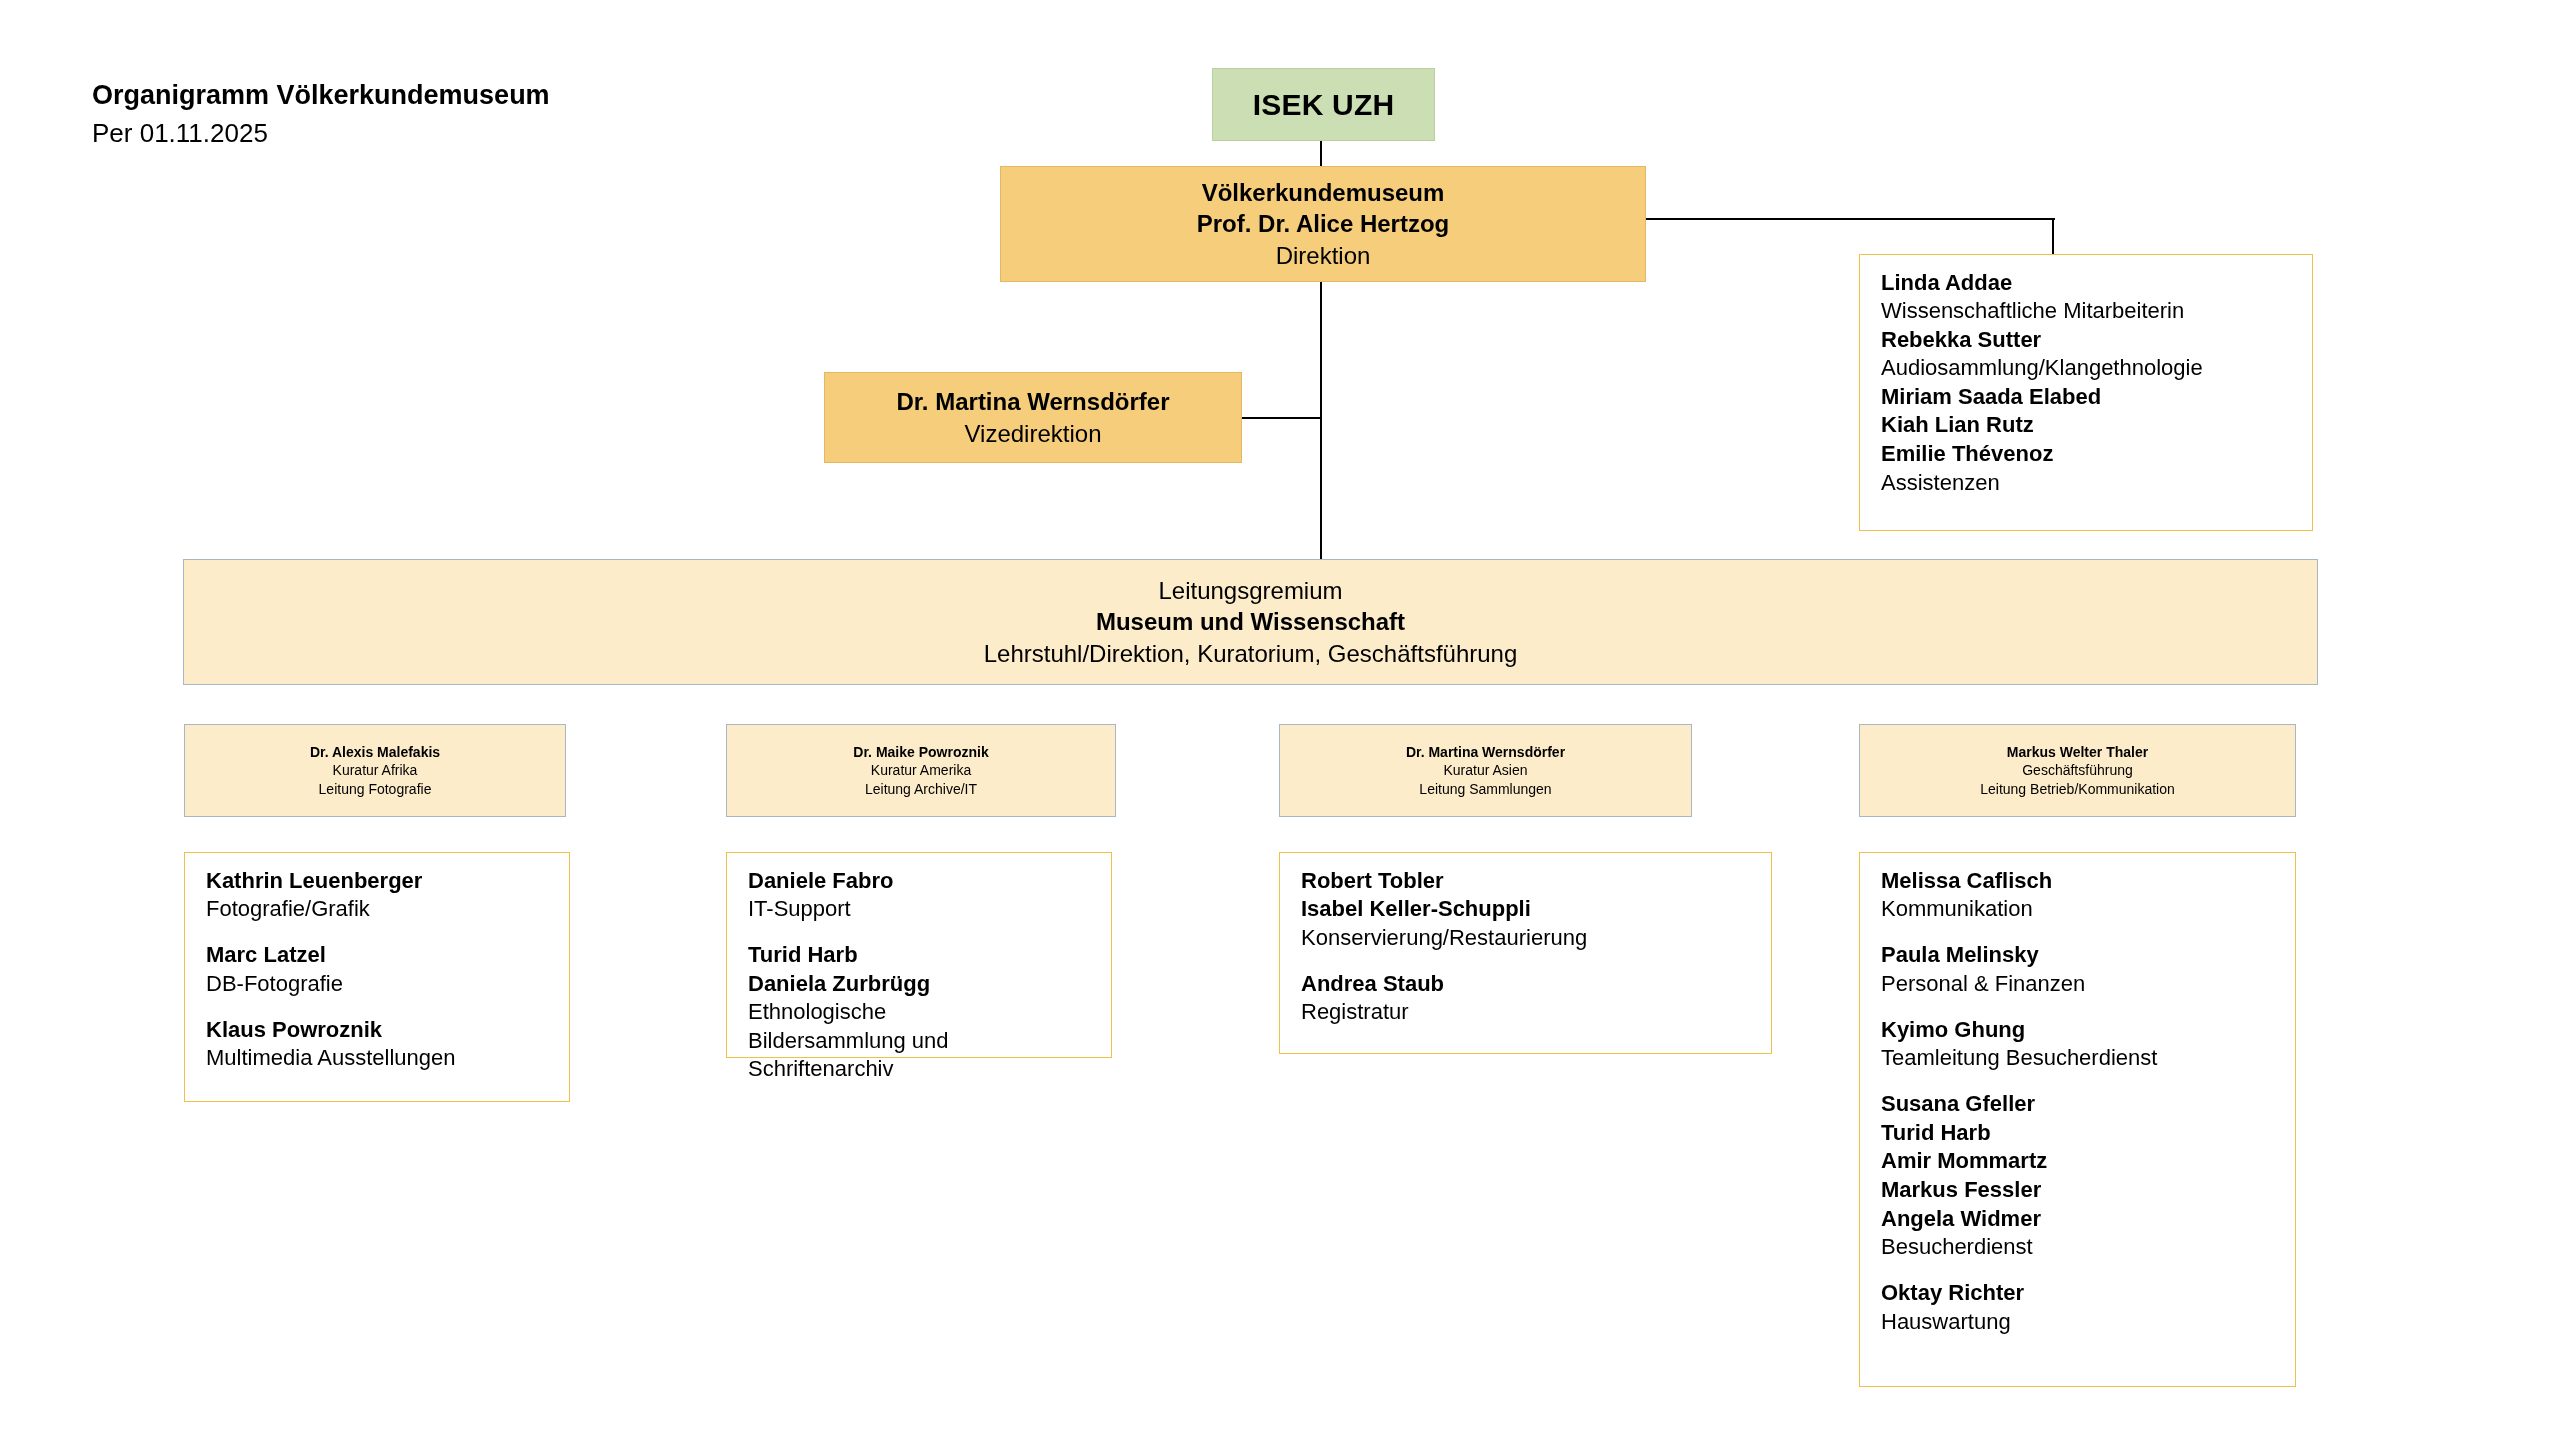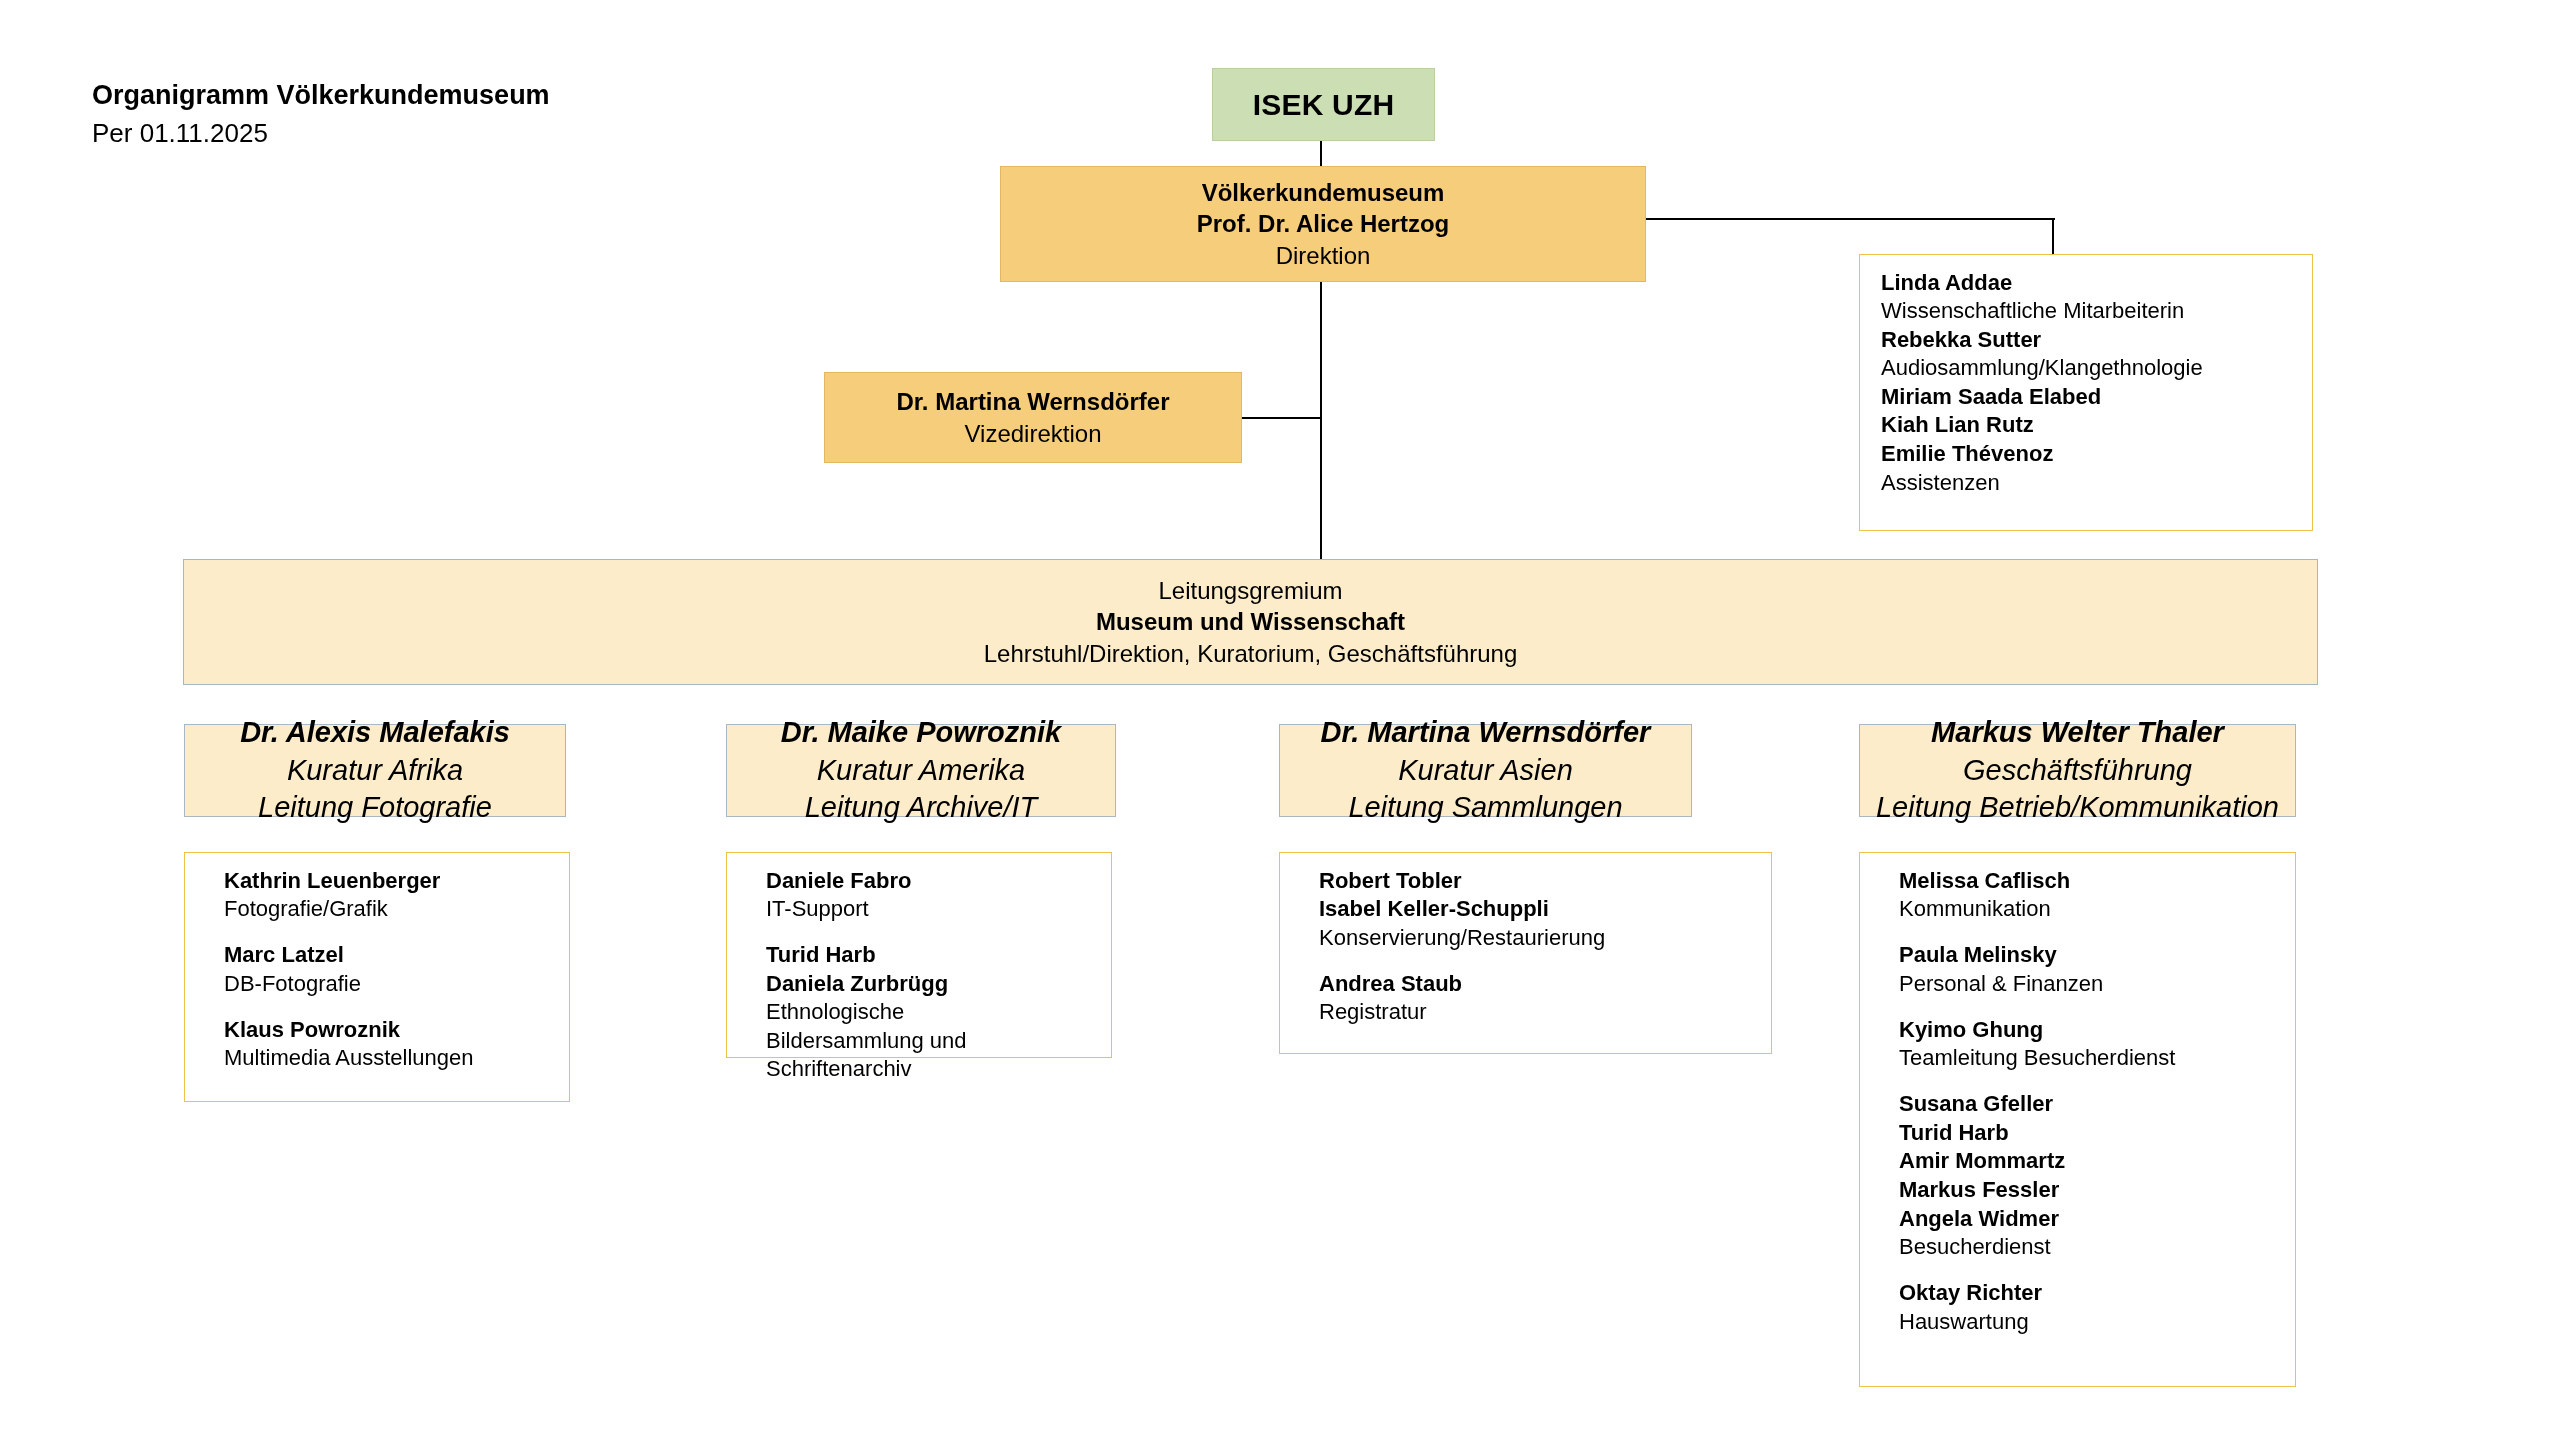--- a/index.html
+++ b/index.html
@@ -66,25 +66,25 @@
 
   
   .ln { line-height: 1.30; }
   .b  { font-weight: bold; }
   .n  { font-weight: normal; }
 
   .t-isek   { font-size: 30px; font-weight: bold; letter-spacing: 0.2px; }
   .t-head   { font-size: 24px; }
   .t-vize   { font-size: 24px; }
   .t-lead   { font-size: 24px; }
-  .t-dept   { font-size: 29px; font-style: italic; }
+  .t-dept   { font-size: 14px; }
   .t-staff  { font-size: 22px; }
 
   .staff-pad { padding: 13.5px 17.4px 13.5px 21px; }
-  .staff-group { margin-bottom: 17.4px; margin-left: 18px; }
+  .staff-group { margin-bottom: 17.4px; }
   .staff-group:last-child { margin-bottom: 0; }
 
   
   .line {
     position: absolute;
     background: #000000;
   }
   .line-v { width: 1.9px; }
   .line-h { height: 1.9px; }
 </style>

